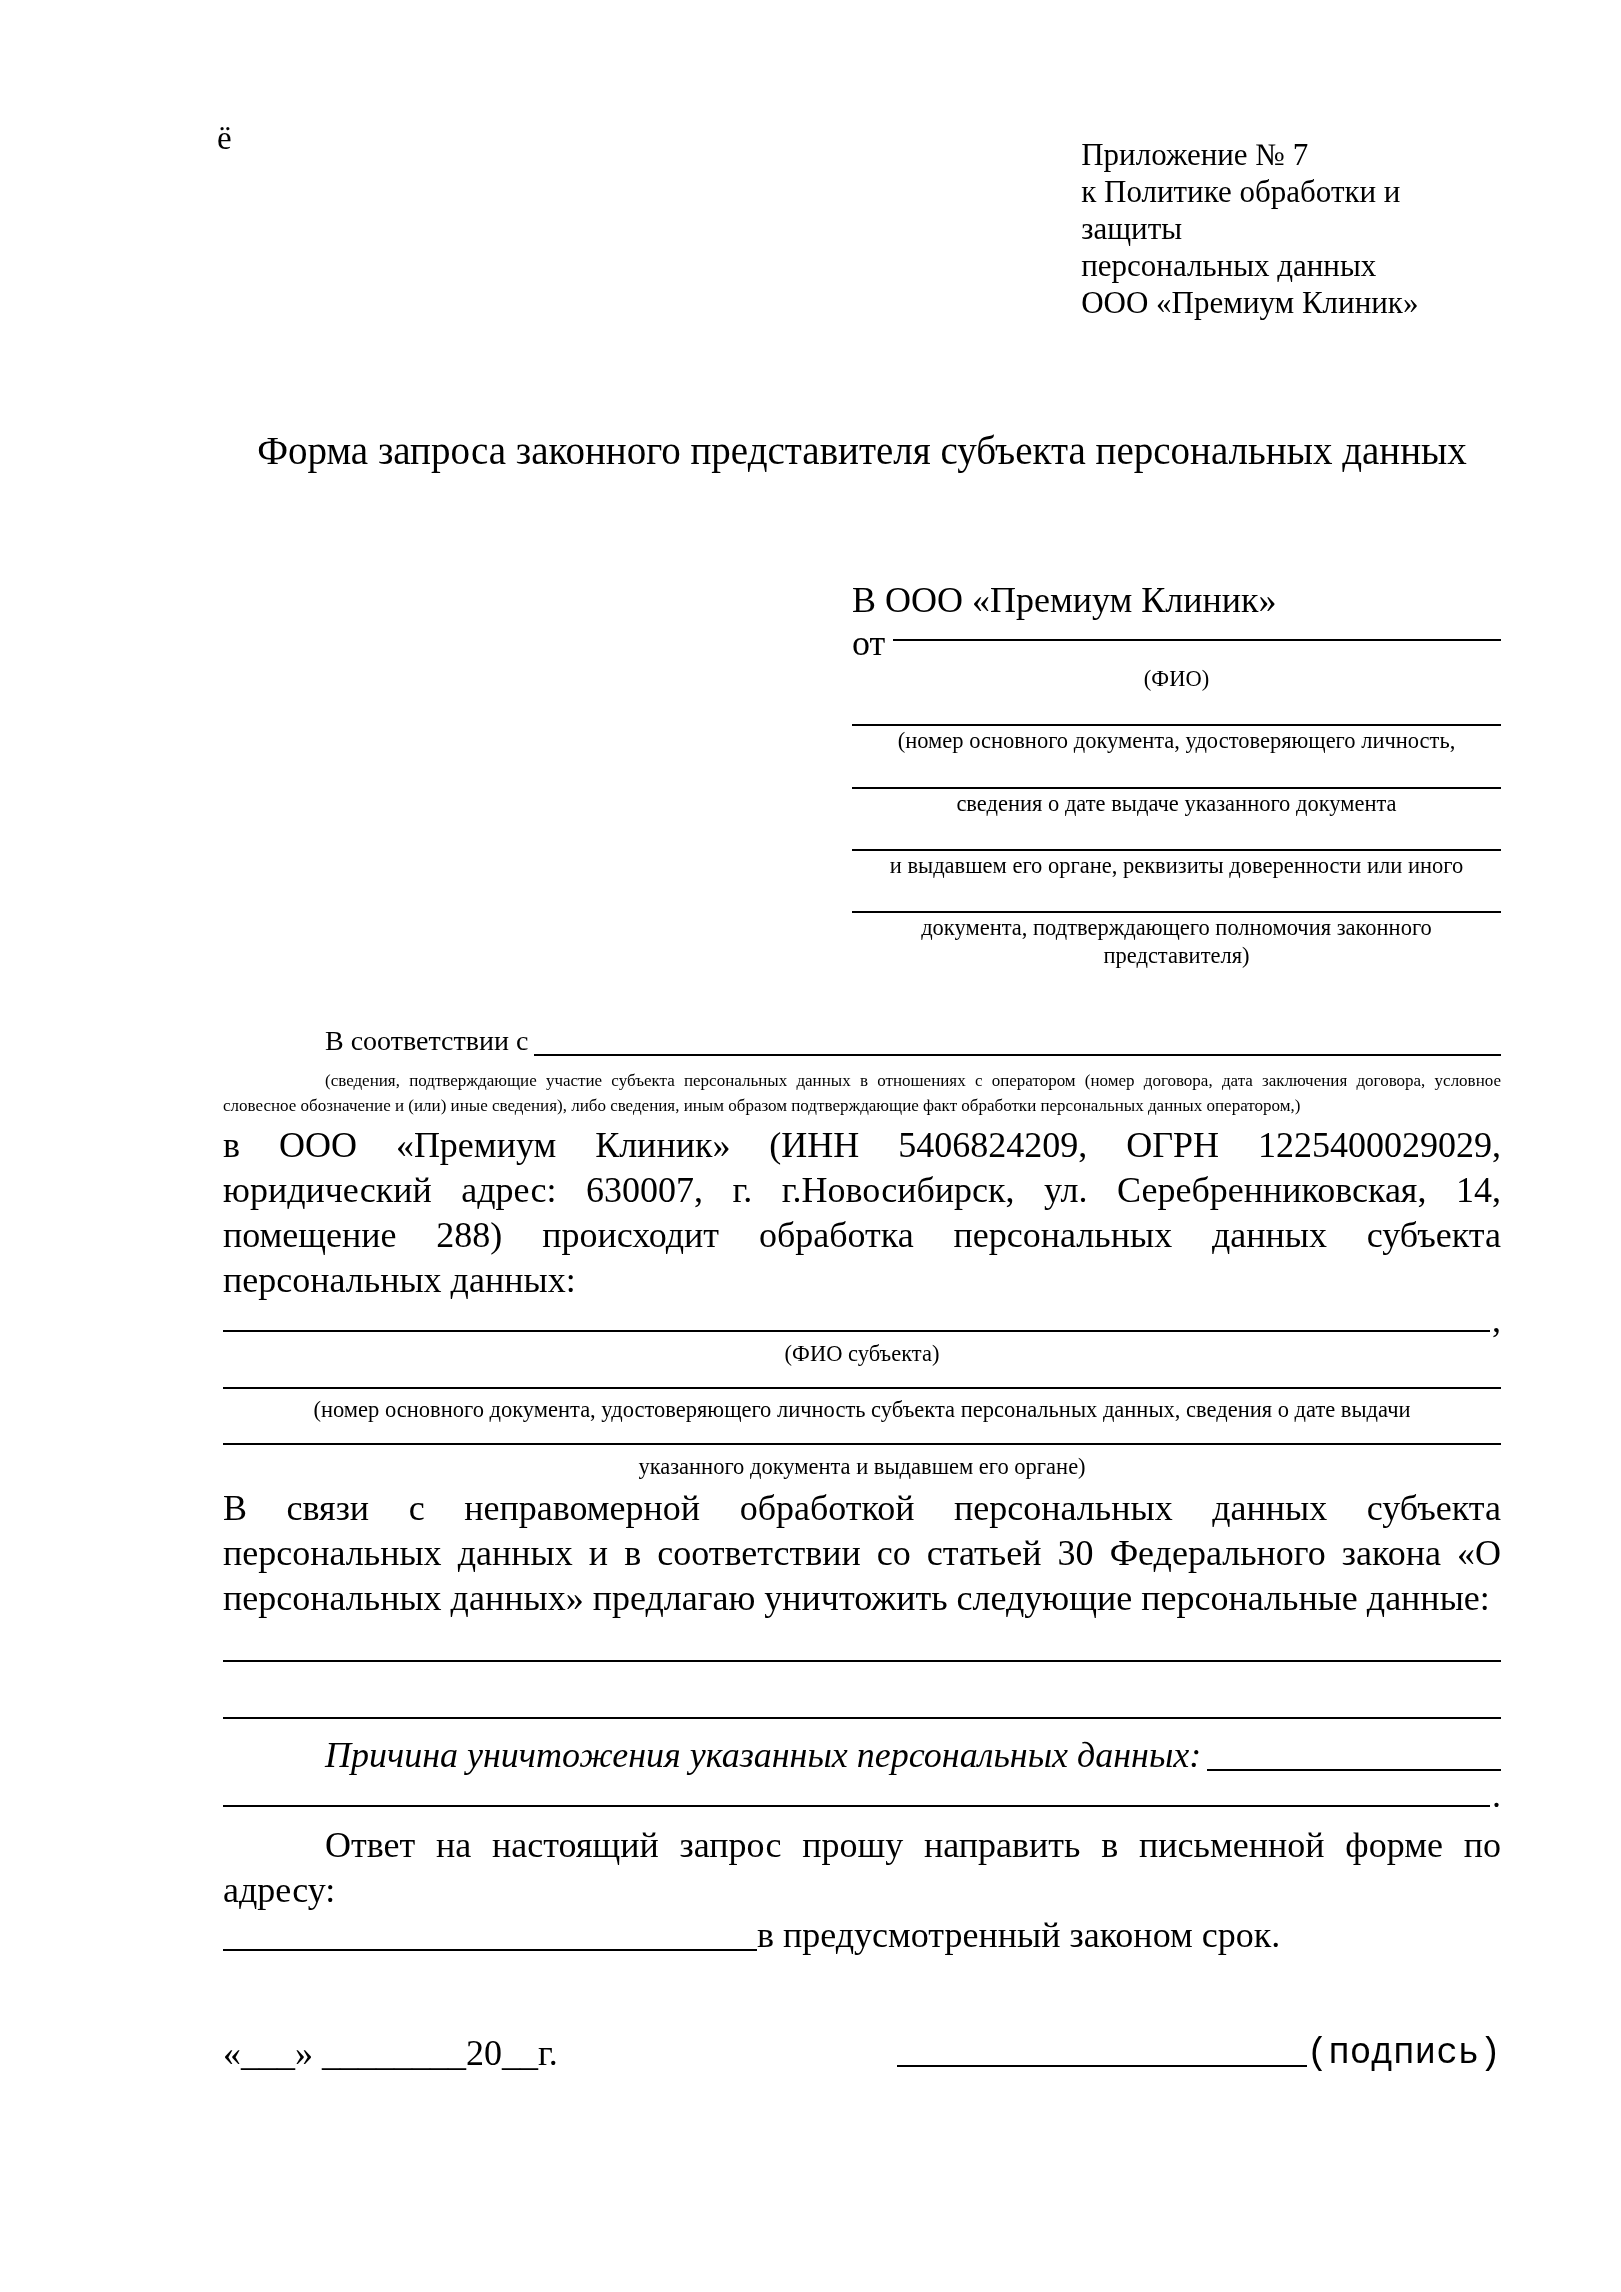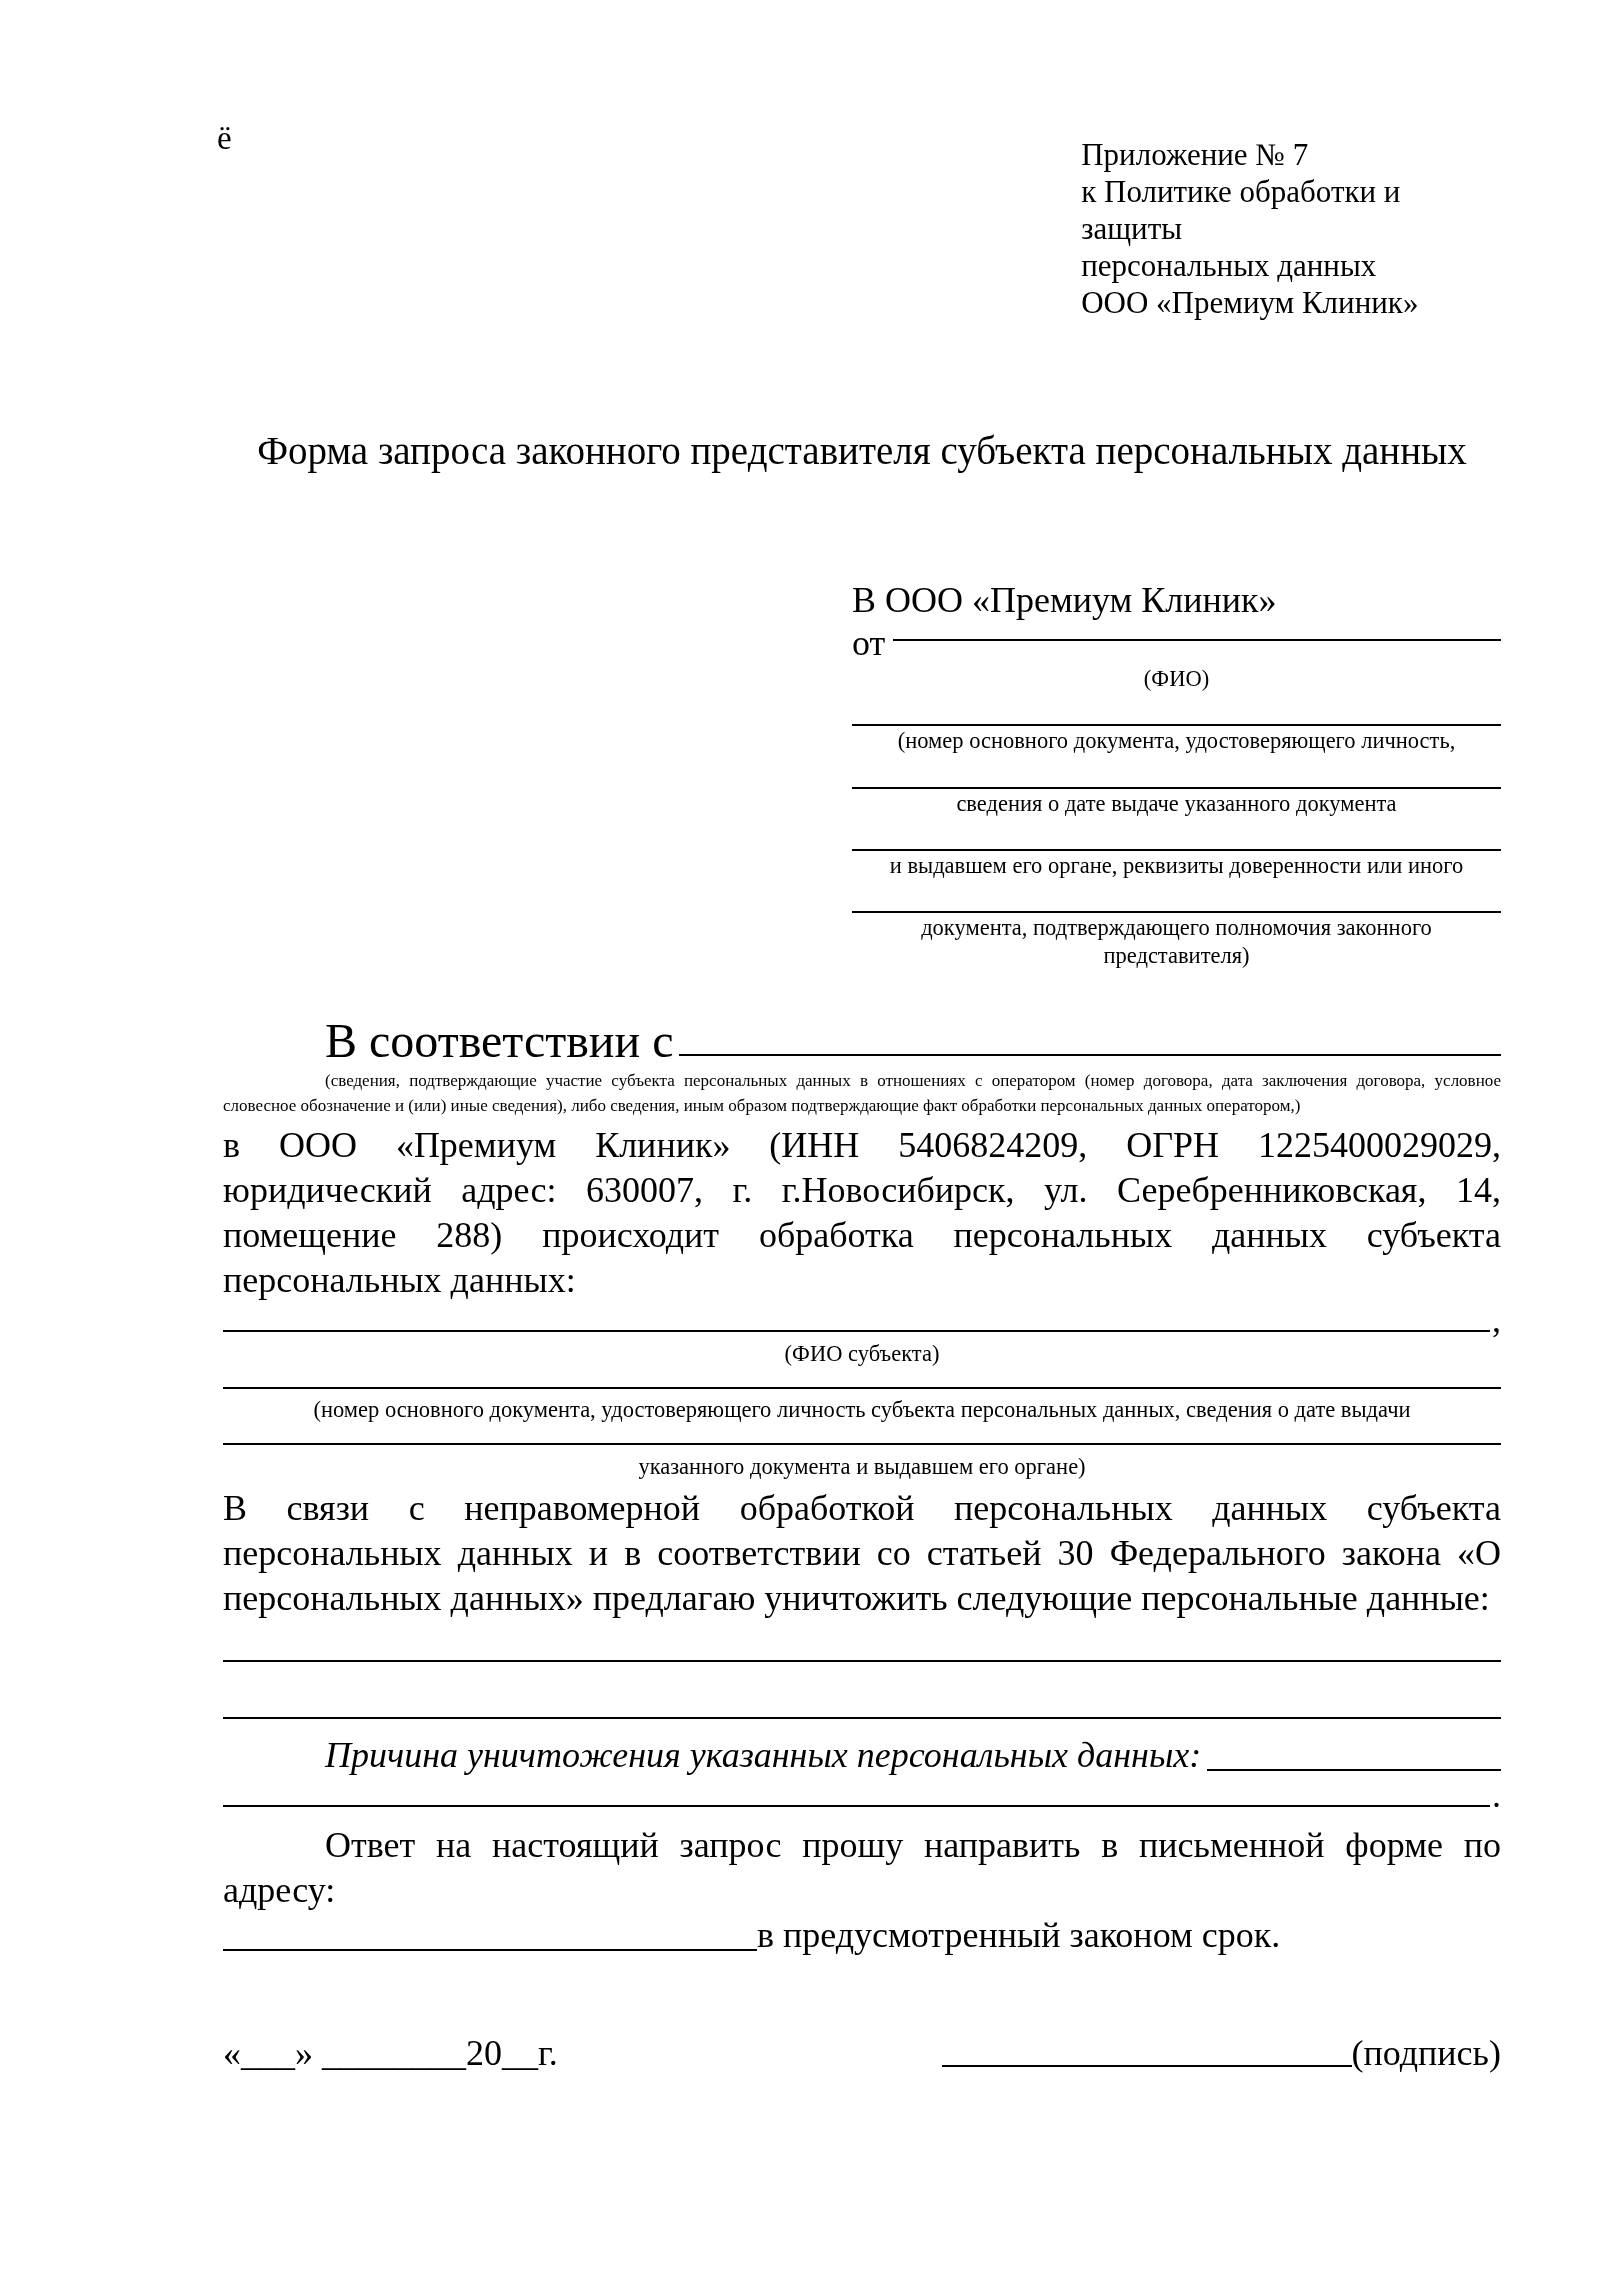--- a/index.html
+++ b/index.html
@@ -30,21 +30,21 @@
 
   
   .addressee{width:649px;margin-left:auto;margin-top:102px;}
   .addr-to{font-size:36px;line-height:43px;}
   .from-row{display:flex;align-items:center;font-size:36px;line-height:43px;height:43px;}
   .from-row .rule{flex:1;margin-left:7.8px;margin-bottom:6.9px;}
   .field-rule{display:block;height:0;margin-top:32px;border-bottom:2.9px solid #000;}
   .field-cap{margin-top:1px;}
 
   
-  .accordance-row{display:flex;align-items:flex-end;font-size:48px;line-height:45px;margin-top:49px;}
+  .accordance-row{display:flex;align-items:flex-end;font-size:28px;line-height:45px;margin-top:49px;}
   .accordance-row .rule{flex:1;margin-left:5.9px;margin-bottom:6.9px;}
   .note{font-size:17px;line-height:24.5px;text-align:justify;text-indent:102px;margin-top:6px;}
 
   .op-para{margin-top:4.9px;}
 
   
   .line-row{display:flex;align-items:flex-end;font-size:36px;line-height:39px;height:37px;}
   .line-row .rule{flex:1;margin-bottom:7.8px;}
   .line-row .tail{margin-left:2px;}
   .line-row.short{height:29px;}
@@ -55,21 +55,21 @@
 
   .reason-row{display:flex;align-items:flex-end;font-size:36px;line-height:45px;margin-top:13.7px;font-style:italic;}
   .reason-row .rule{flex:1;margin-left:5.9px;margin-bottom:6.9px;}
 
   .answer-first{font-size:36px;line-height:45px;text-indent:102px;text-align:justify;text-align-last:justify;margin-top:7.8px;}
   .answer-second{display:flex;align-items:flex-end;font-size:36px;line-height:45px;}
   .answer-second .rule{width:534px;margin-bottom:6.9px;}
 
   
   .footer-row{display:flex;justify-content:space-between;align-items:flex-end;font-size:36px;line-height:43px;margin-top:74px;}
-  .sign{display:inline-flex;align-items:flex-end;}
+  .sign{display:inline-flex;align-items:flex-end;font-family:Liberation Mono, monospace;}
   .sign .rule{width:410px;margin-bottom:7.8px;}
 </style>
 </head>
 <body>
 
 <div class="page">
 
   <div class="top-row">
     <span class="stray">ё</span>
     <div class="header-block">

